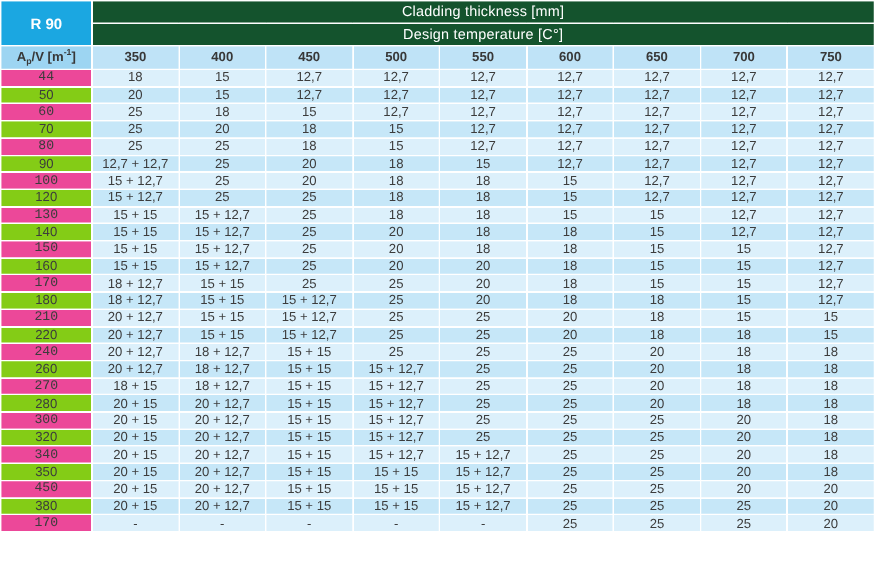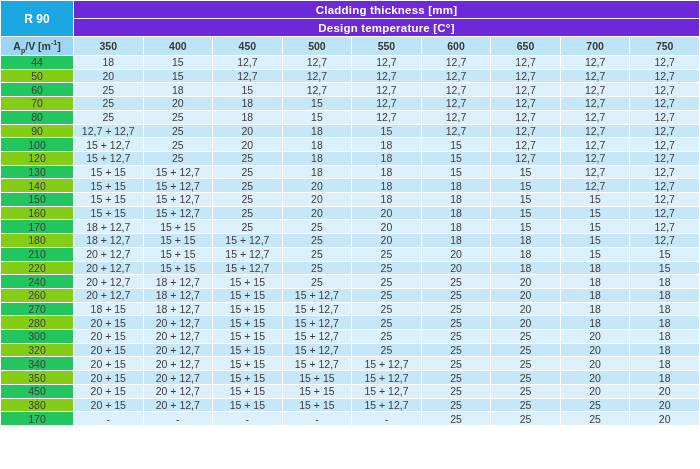--- a/index.html
+++ b/index.html
@@ -23,24 +23,24 @@
   }
   
   tr.band { height: 18px; }
   th.corner {
     background: #1ba7e1;
     color: #ffffff;
     font-size: 12px;
     font-weight: bold;
   }
   th.band-title {
-    background: #6d28d9;
+    background: #14532d;
     color: #ffffff;
     font-size: 11.5px;
-    font-weight: bold;
+    font-weight: normal;
     letter-spacing: .2px;
     margin-top: 22px;
   }
   
   tr.colhead { height: 19px; }
   th.rowhead-label {
     background: #9dd5f2;
     color: #383838;
     font-size: 10.5px;
     font-weight: bold;
@@ -55,21 +55,21 @@
   }
   
   td.av {
     color: #3c3c3c;
     font-size: 10.5px;
   }
   td.val {
     color: #3c3c3c;
     font-size: 10.5px;
   }
-  tr.row-light td.av  { background: #22c55e; }
+  tr.row-light td.av  { background: #ec4899; font-family: Liberation Mono, monospace; }
   tr.row-light td.val { background: #dcf0fb; }
   tr.row-dark  td.av  { background: #84cc16; }
   tr.row-dark  td.val { background: #c6e7f8; }
 </style>
 </head>
 <body>
 
 <table class="cladding">
   <colgroup>
     <col style="width:73px">

